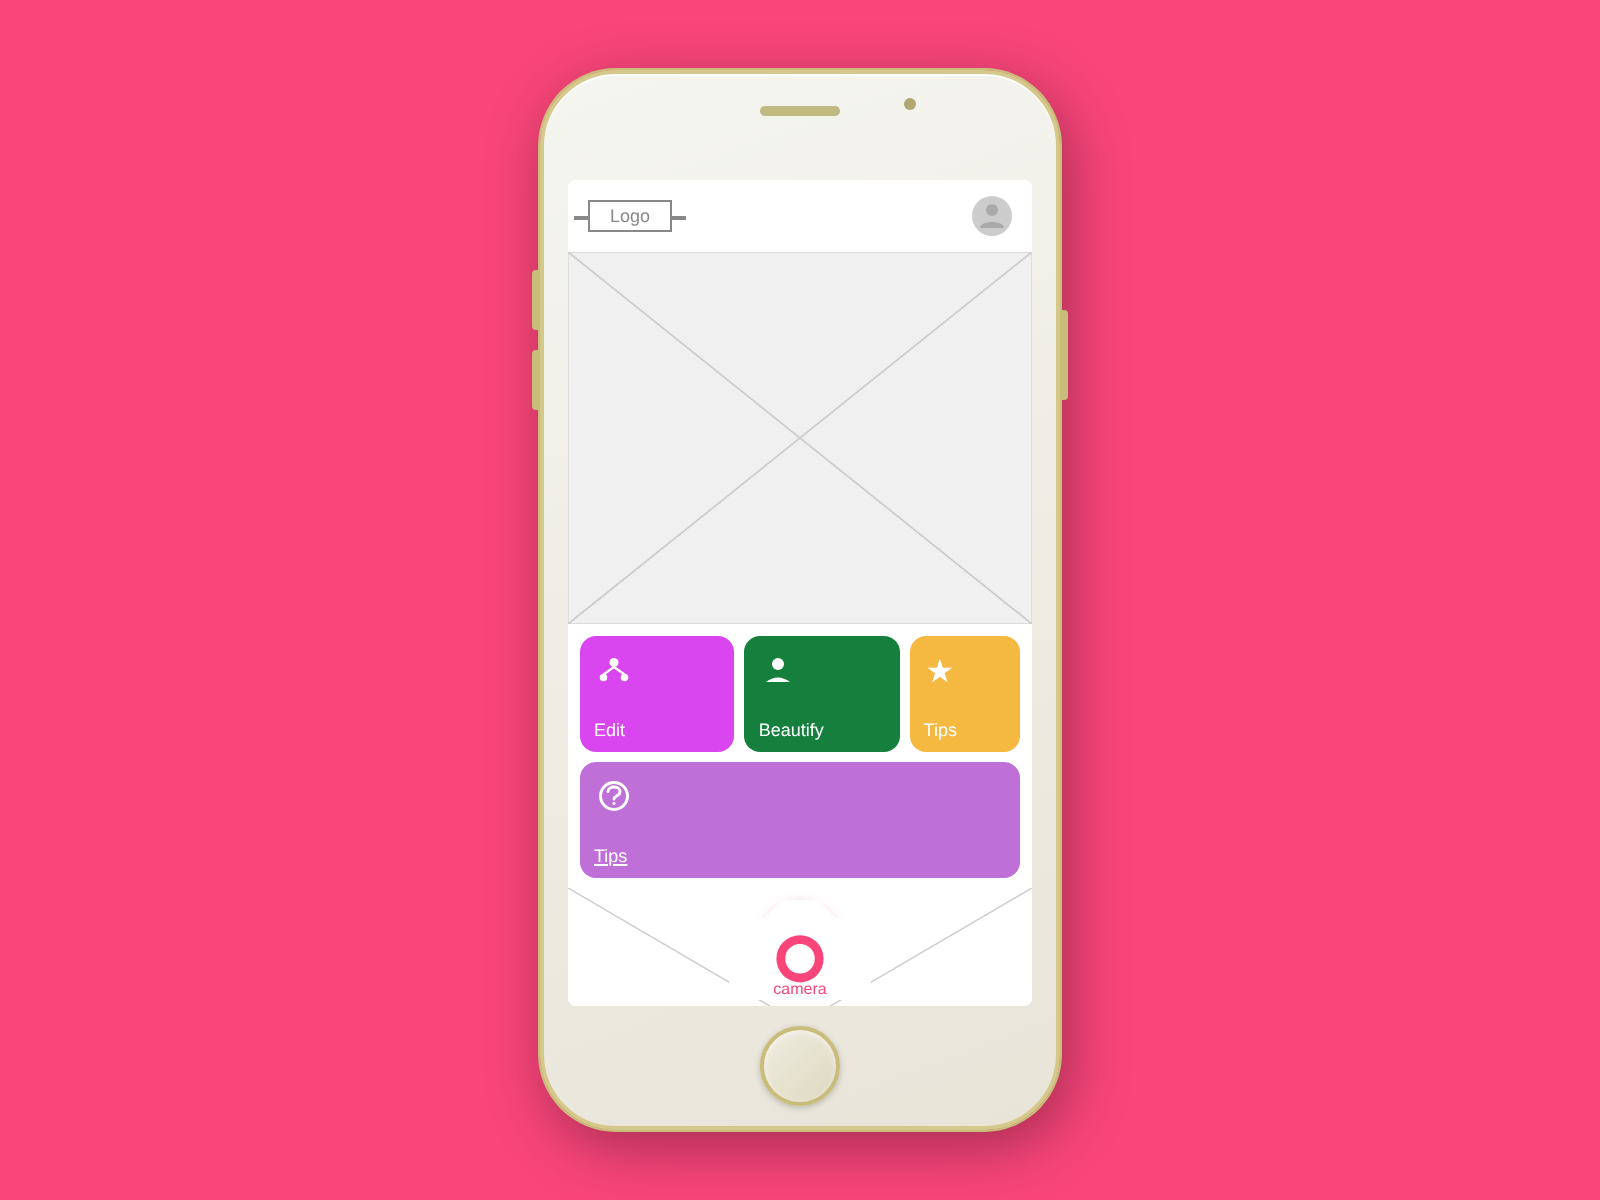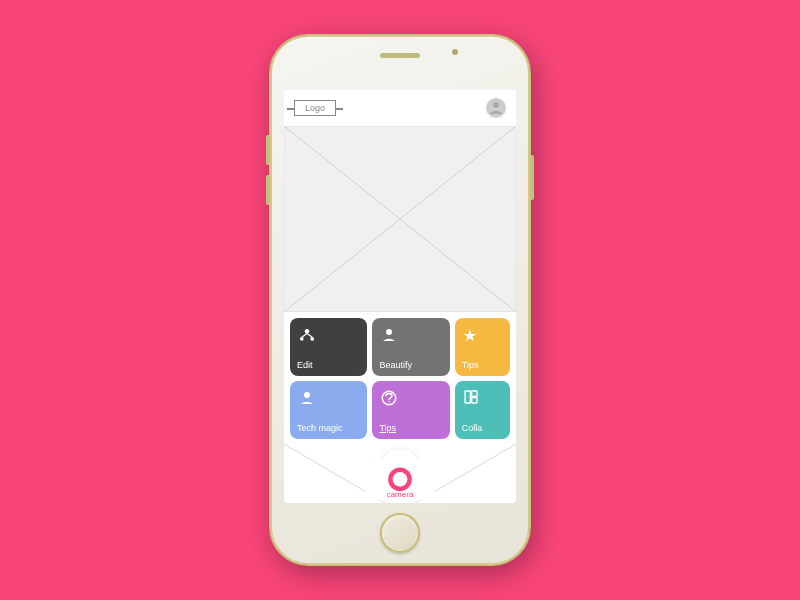--- a/index.html
+++ b/index.html
@@ -199,22 +199,22 @@
       position: relative;
     }
 
     .tile-icon {
       position: absolute;
       top: 8px;
       left: 8px;
       font-size: 16px;
     }
 
-    .tile-edit { background: #404040; }
-    .tile-beautify { background: #737373; }
+    .tile-edit { background: #d946ef; }
+    .tile-beautify { background: #15803d; }
     .tile-tutorial { background: #F5B942; }
     .tile-techmagic { background: #8AABEE; }
     .tile-tips { background: #BF6FD8; text-decoration: underline; }
     .tile-collage { background: #4DBFB8; }
 
     
     .camera-area {
       display: flex;
       flex-direction: column;
       align-items: center;
@@ -310,48 +310,29 @@
           </span>
           <span>Beautify</span>
         </div>
         <div class="tile tile-tutorial" style="flex:0.65; min-width:0;">
           <span class="tile-icon" style="font-size:16px; color:white;">★</span>
           <span>Tips</span>
         </div>
       </div>
 
       <div class="tiles-row">
-        <div class="tile tile-techmagic">
-          <span class="tile-icon">
-            <svg width="18" height="18" viewBox="0 0 24 24" fill="white">
-              <circle cx="12" cy="8" r="4"></circle>
-              <path d="M4 20 Q12 14 20 20" fill="white"></path>
-            </svg>
-          </span>
-          <span>Tech magic</span>
-        </div>
         <div class="tile tile-tips">
           <span class="tile-icon">
             <svg width="18" height="18" viewBox="0 0 24 24" fill="none" stroke="white" stroke-width="2">
               <circle cx="12" cy="12" r="9"></circle>
               <path d="M8 9 C8 5 16 5 16 9 C16 12 12 12 12 14" stroke-linecap="round"></path>
               <circle cx="12" cy="17" r="1" fill="white" stroke="none"></circle>
             </svg>
           </span>
           <span>Tips</span>
-        </div>
-        <div class="tile tile-collage" style="flex:0.65; min-width:0;">
-          <span class="tile-icon">
-            <svg width="16" height="16" viewBox="0 0 24 24" fill="none" stroke="white" stroke-width="2">
-              <rect x="3" y="3" width="8" height="18" rx="1"></rect>
-              <rect x="13" y="3" width="8" height="8" rx="1"></rect>
-              <rect x="13" y="13" width="8" height="8" rx="1"></rect>
-            </svg>
-          </span>
-          <span>Colla</span>
         </div>
       </div>
     </div>
 
     <div class="camera-area">
       <svg viewBox="0 0 230 65" preserveAspectRatio="none" xmlns="http://www.w3.org/2000/svg" style="position:absolute;inset:0;width:100%;height:100%;">
         <line x1="0" y1="0" x2="100" y2="65" stroke="#ccc" stroke-width="0.8"></line>
         <line x1="230" y1="0" x2="130" y2="65" stroke="#ccc" stroke-width="0.8"></line>
       </svg>
       <div class="camera-btn">

